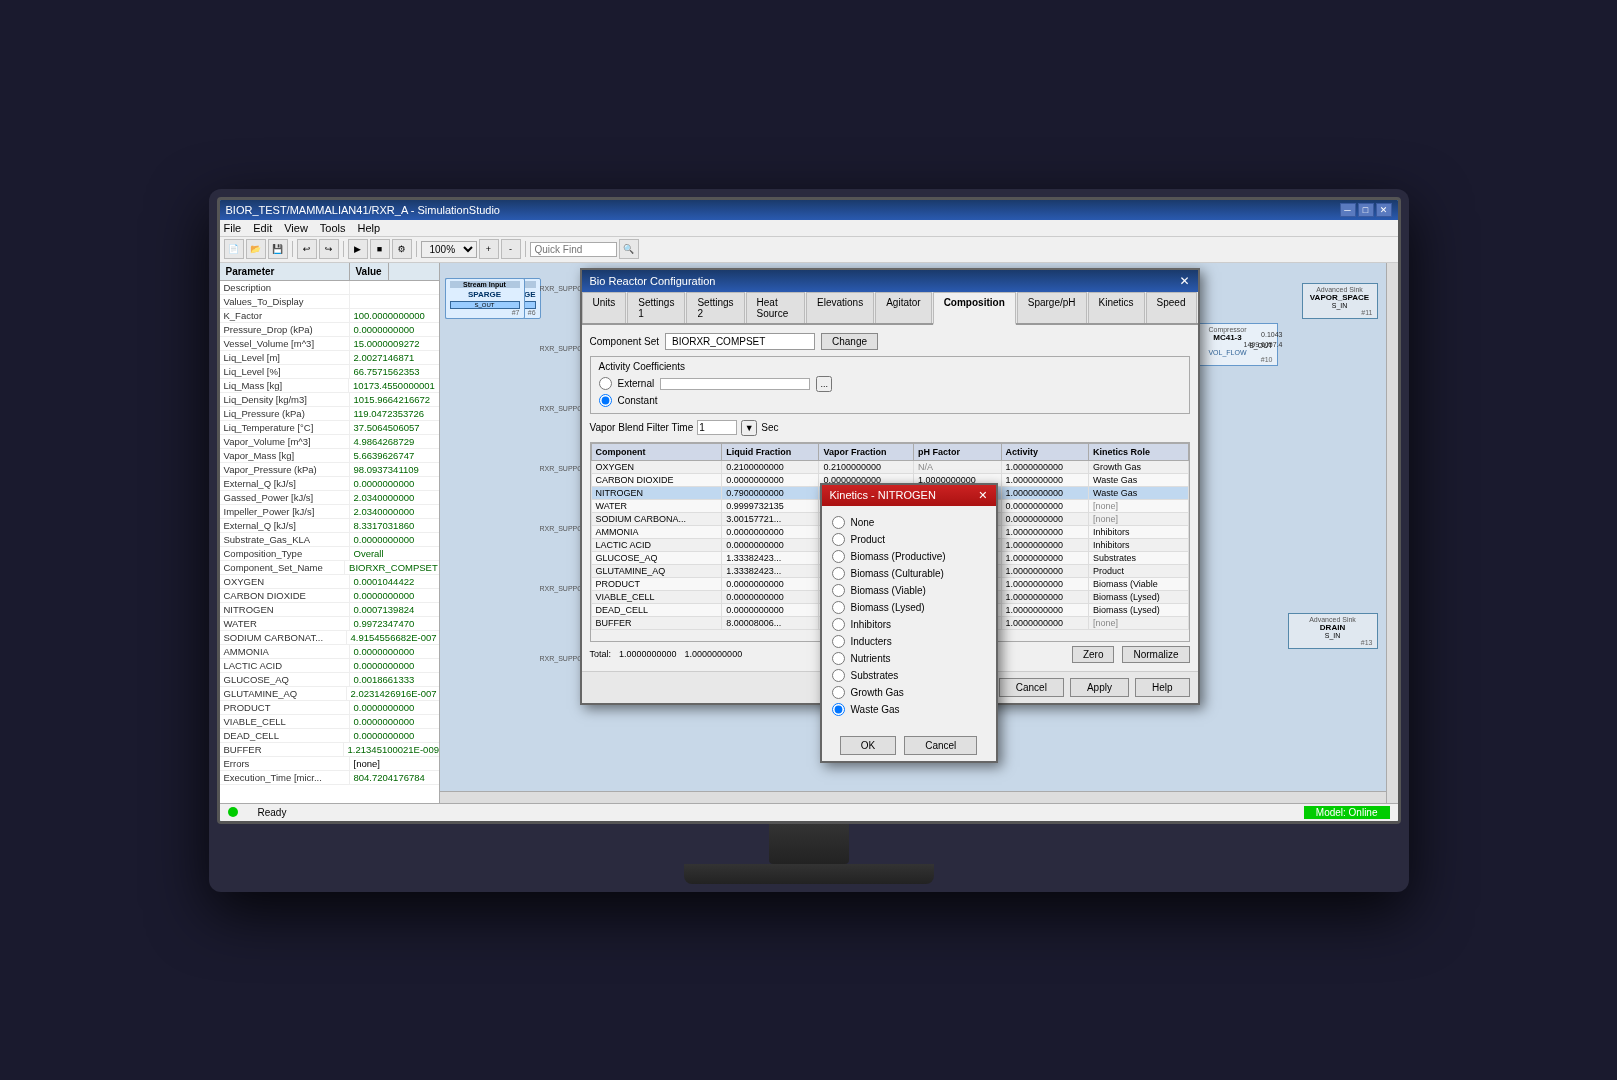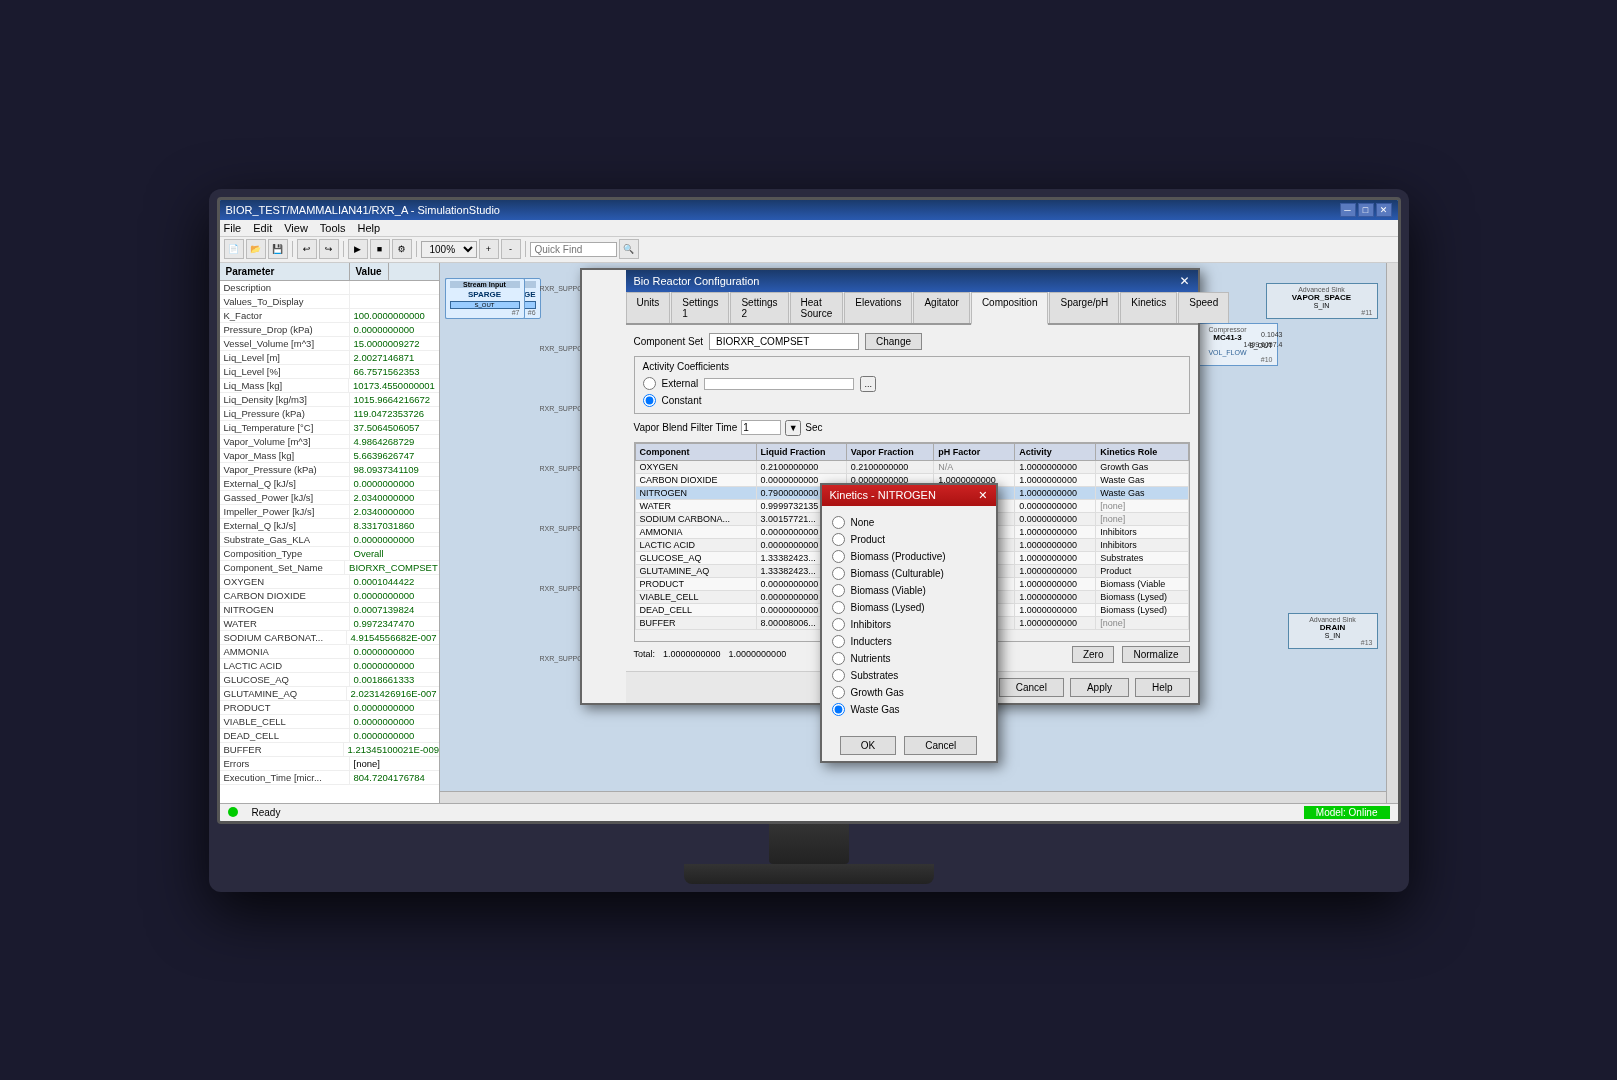--- a/index.html
+++ b/index.html
@@ -156,21 +156,20 @@
       padding: 0 2px;
       margin-top: 2px;
       text-align: center;
     }
     .dialog {
       position: absolute;
       background: #f0f0f0;
       border: 2px solid #666;
       box-shadow: 4px 4px 12px rgba(0,0,0,0.5);
       font-size: 11px;
-      padding-left: 44px;
     }
     .dialog-title {
       background: linear-gradient(to bottom, #1a3a6b, #2a5ab0);
       color: white;
       padding: 4px 8px;
       font-size: 11px;
       display: flex;
       justify-content: space-between;
       align-items: center;
     }
@@ -189,21 +188,21 @@
       border: 1px solid #bbb;
       border-bottom: none;
       cursor: pointer;
       background: #e0e0e0;
       margin-right: 1px;
     }
     .tab.active {
       background: #f0f0f0;
       border-bottom: 2px solid #f0f0f0;
       margin-bottom: -2px;
-      font-weight: normal;
+      font-weight: bold;
     }
     .dialog-body {
       padding: 8px;
       background: #f0f0f0;
     }
     .comp-set-row {
       display: flex;
       align-items: center;
       margin-bottom: 6px;
       font-size: 10px;
@@ -340,21 +339,21 @@
       background: #f0f0f0;
       border-top: 1px solid #aaa;
       display: flex;
       justify-content: space-between;
       padding: 2px 8px;
       font-size: 10px;
     }
     .status-ready {
       display: flex;
       align-items: center;
-      gap: 14px;
+      gap: 20px;
     }
     .green-dot {
       width: 10px;
       height: 10px;
       background: #00cc00;
       border-radius: 50%;
     }
     .model-online {
       background: #00cc00;
       color: white;
@@ -657,21 +656,21 @@
             <div style="font-size:7px; color:#555; text-align:center;">Compressor</div>
             <div style="font-weight:bold; font-size:8px; text-align:center;">MC41-3</div>
             <div style="display:flex; justify-content:space-between; font-size:7px;">
               <span>S_IN</span>
               <span>S_OUT</span>
             </div>
             <div style="font-size:7px; text-align:center; color:#336699;">VOL_FLOW</div>
             <div style="font-size:7px; text-align:right; color:#666;">#10</div>
           </div>
 
-          <div class="sink-block" style="right:20px; top:20px; width:112px;">
+          <div class="sink-block" style="right:20px; top:20px; width:76px;">
             <div style="font-size:7px; color:#555;">Advanced Sink</div>
             <div style="font-weight:bold; font-size:8px;">VAPOR_SPACE</div>
             <div style="font-size:7px;">S_IN</div>
             <div style="font-size:7px; text-align:right; color:#666;">#11</div>
           </div>
 
           <div class="sink-block" style="right:20px; top:350px; width:90px;">
             <div style="font-size:7px; color:#555;">Advanced Sink</div>
             <div style="font-weight:bold; font-size:8px;">DRAIN</div>
             <div style="font-size:7px;">S_IN</div>

